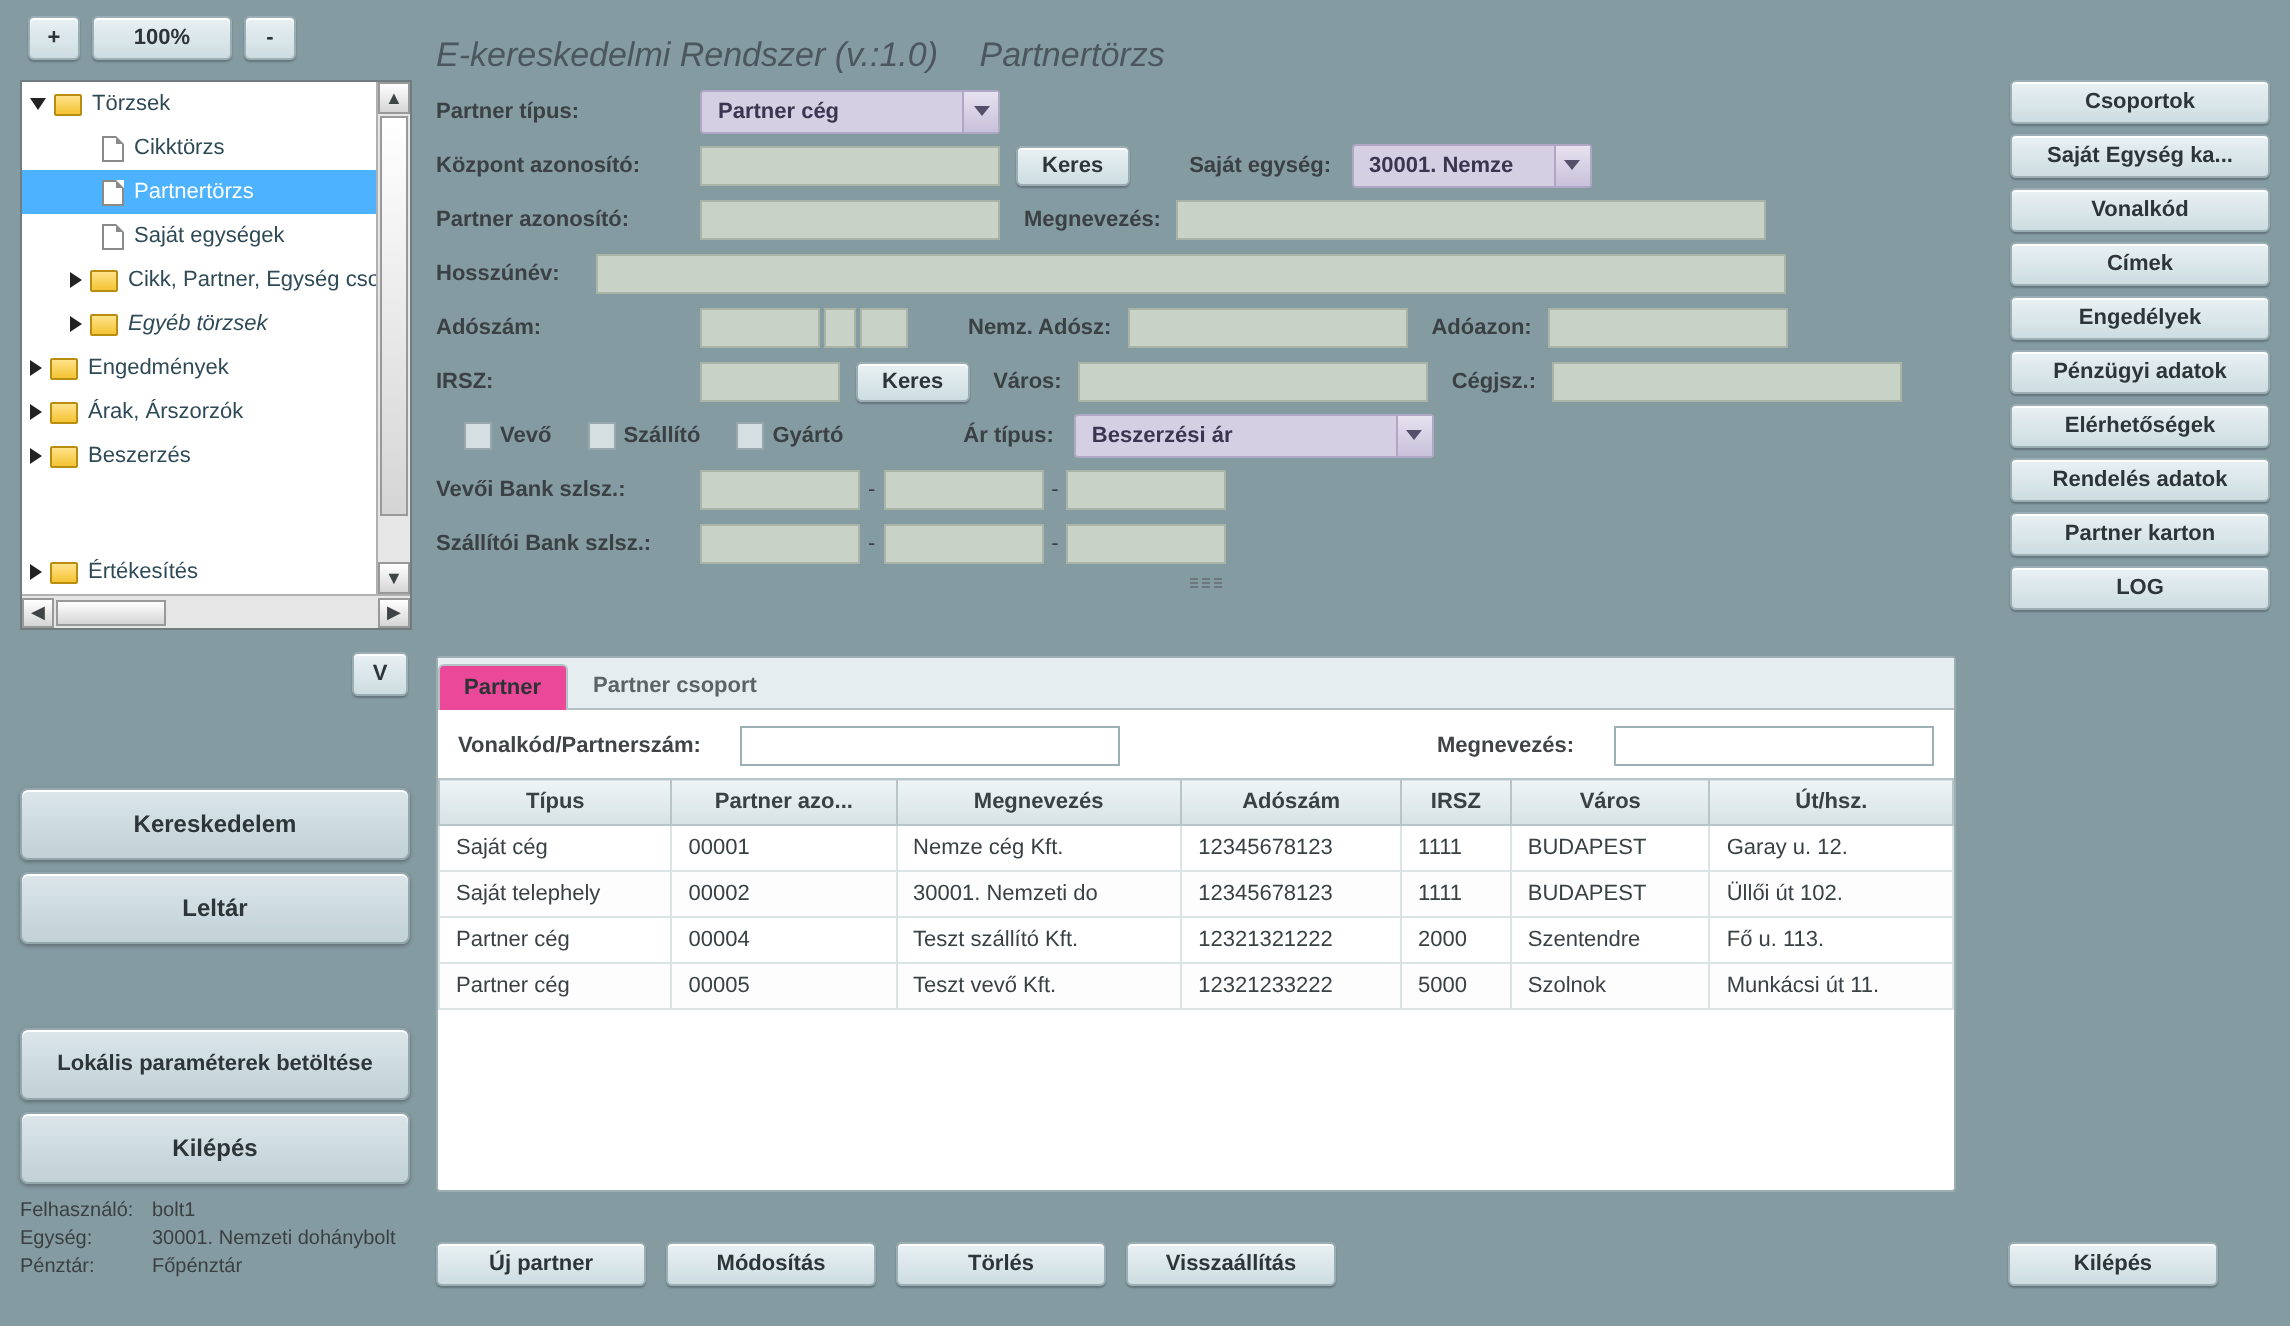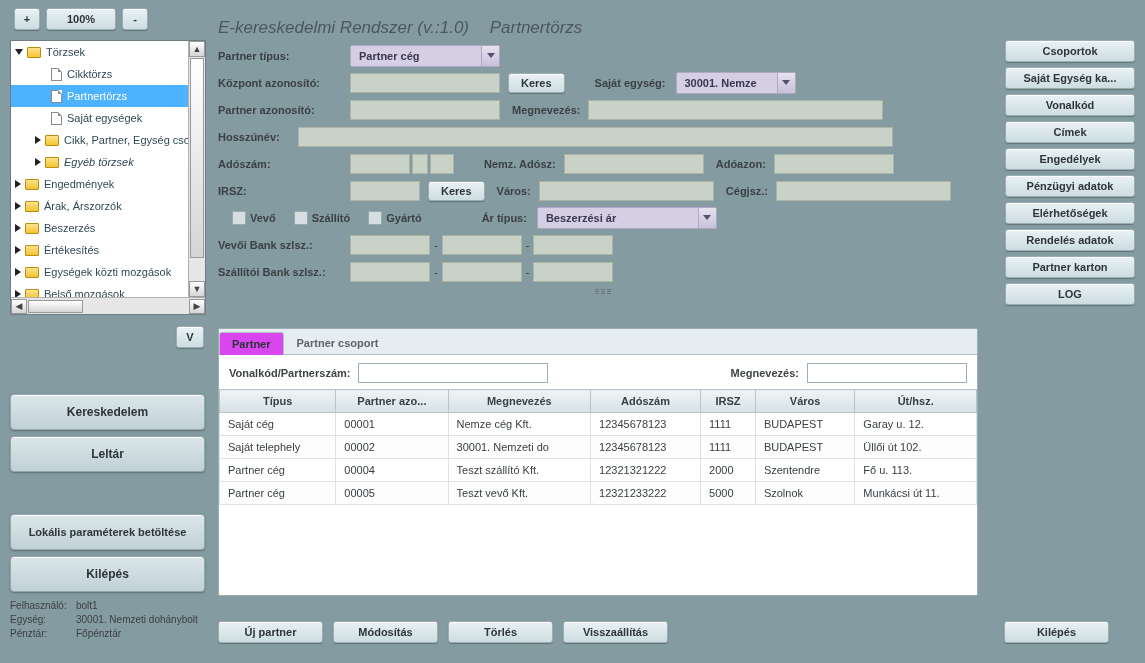--- a/index.html
+++ b/index.html
@@ -51,22 +51,22 @@
   .grip span { width:4px; height:1px; background:#6b777b; box-shadow:0 2px #6b777b, 0 4px #6b777b; }
 
   
   .side-buttons { position:absolute; top:40px; right:10px; width:130px; display:flex; flex-direction:column; gap:5px;justify-content:space-between; }
   .side-btn { height:22px; }
 
   
   .tabs { position:absolute; top:328px; left:218px; width:760px; height:268px; background:#fff; border:1px solid #9daeb3; border-radius:2px; }
   .tabbar { display:flex; background:#e6edf0; border-bottom:1px solid #b4c0c4; height:26px; align-items:flex-end; }
   .tab { padding:5px 12px; font-size:11px; color:#5a6467; border:1px solid transparent; border-bottom:none; cursor:pointer; font-weight:bold; }
-  .tab.active { background:#d946ef; border-color:#b4c0c4; border-radius:3px 3px 0 0; color:#2b3336; position:relative; top:1px; }
-  .search-row { display:flex; align-items:center; gap:8px; padding:8px 10px 6px; font-size:11px; font-weight:bold; }
+  .tab.active { background:#ec4899; border-color:#b4c0c4; border-radius:3px 3px 0 0; color:#2b3336; position:relative; top:1px; }
+  .search-row { display:flex; align-items:center; gap:20px; padding:8px 10px 6px; font-size:11px; font-weight:bold; }
   .sinp { height:20px; width:190px; border:1px solid #9db0b6; background:#fff; }
 
   
   table.grid { width:100%; border-collapse:collapse; font-size:11px; }
   table.grid th { background:linear-gradient(#eef4f6,#d7e2e5); border:1px solid #b7c5c9; padding:5px 8px; font-weight:bold; color:#394144; }
   table.grid td { border:1px solid #dbe3e5; padding:5px 8px; color:#394144; background:#fff; }
   table.grid tbody tr:nth-child(even) td { background:#fdfdfd; }
   .grid-wrap { height:176px; overflow:hidden; }
 
   
@@ -130,21 +130,21 @@
     <div class="tree-row" style="padding-left:4px;">
       <span class="tw right"></span>
       <span class="fold"></span>
       <span>Árak, Árszorzók</span>
     </div>
     <div class="tree-row" style="padding-left:4px;">
       <span class="tw right"></span>
       <span class="fold"></span>
       <span>Beszerzés</span>
     </div>
-    <div class="tree-row" style="padding-left:4px;">
+    <div class="tree-row" style="padding-left:4px;margin-top:36px;">
       <span class="tw right"></span>
       <span class="fold"></span>
       <span>Értékesítés</span>
     </div>
     <div class="tree-row" style="padding-left:4px;">
       <span class="tw right"></span>
       <span class="fold"></span>
       <span>Egységek közti mozgások</span>
     </div>
     <div class="tree-row" style="padding-left:4px;">

